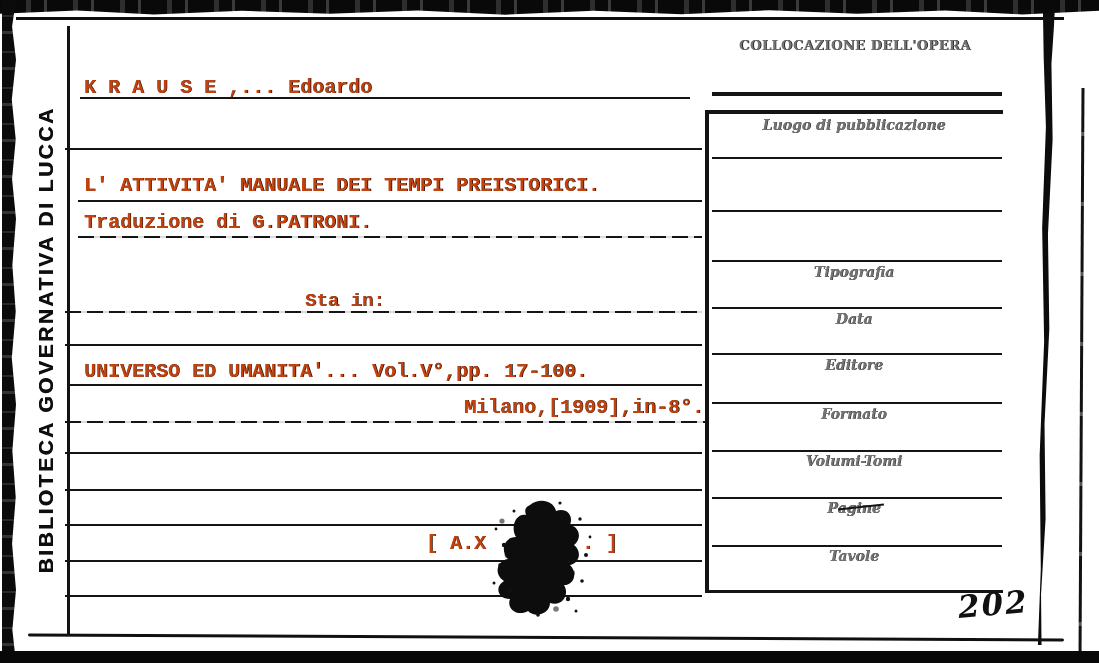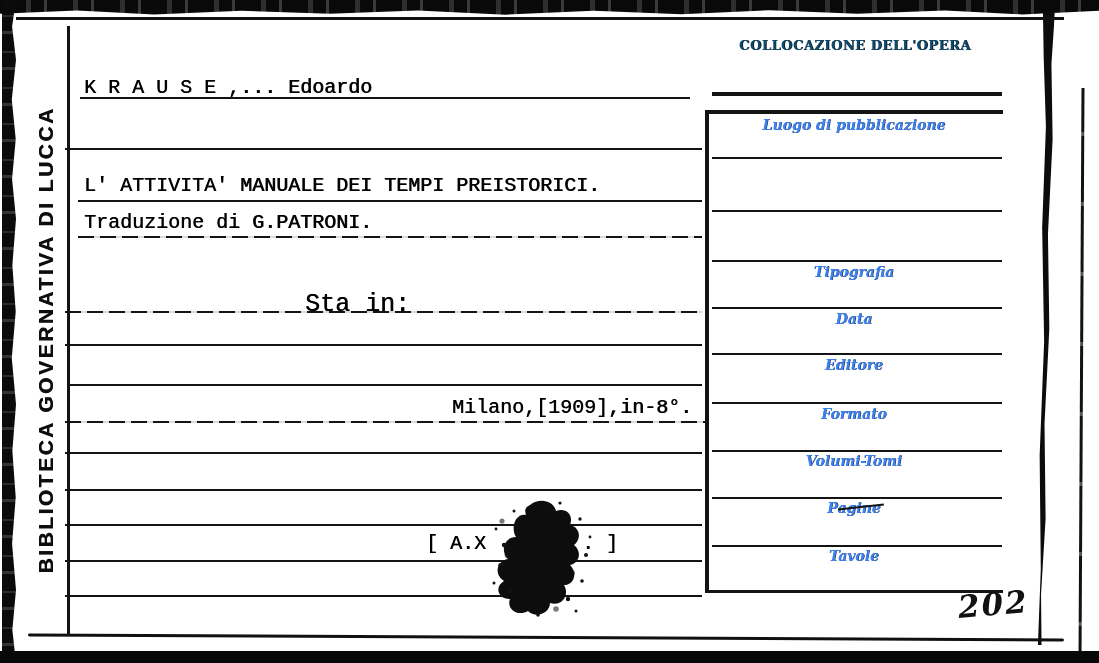--- a/index.html
+++ b/index.html
@@ -42,56 +42,56 @@
   
   .hr{position:absolute;height:2px;background:#141414;}
   .hr.dashed{background:repeating-linear-gradient(90deg,#141414 0 16px,rgba(20,20,20,.15) 16px 22px);}
   .hr.thick{height:4px;}
   .vr{position:absolute;width:4px;background:#131313;}
 
   
   .tw{
     position:absolute;
     font-family:"Liberation Mono", monospace;
-    font-weight:normal;
+    font-weight:bold;
     font-size:20px;
-    color:#000000;
+    color:#c2410c;
     white-space:nowrap;
     text-shadow:0.6px 0 0 #101010;
     z-index:2;
   }
-  .tw.small{font-size:25px;text-align:right;}
+  .tw.small{font-size:19px;text-align:right;}
 
   
   .library-name{
     position:absolute;
     left:-252px;top:326px;width:600px;height:28px;
     transform:rotate(-90deg);
     text-align:center;
     font-family:"Liberation Sans", sans-serif;
     font-weight:bold;font-size:21px;letter-spacing:2.5px;
     color:#0e0e0e;white-space:nowrap;
     text-shadow:0.5px 0 0 #0e0e0e;
   }
 
   
   .colloc-header{
     position:absolute;left:707px;top:38px;width:296px;
     text-align:center;
     font-family:"DejaVu Serif", serif;
     font-weight:bold;font-size:13px;letter-spacing:0.5px;
-    color:#0c4a6e;
+    color:#737373;
     text-shadow:0.7px 0 0 #121212;
   }
   .lbl{
     position:absolute;left:709px;width:290px;
     text-align:center;
     font-family:"DejaVu Serif", serif;
     font-style:italic;font-weight:bold;font-size:14px;
-    color:#3b82f6;white-space:nowrap;
+    color:#737373;white-space:nowrap;
     text-shadow:0.4px 0 0 #161616;
   }
   .pagine-strike{
     position:absolute;left:838px;top:506px;width:46px;height:2px;
     background:#141414;transform:rotate(-6deg);
   }
 
   
   .blot{position:absolute;left:490px;top:499px;z-index:5;}
 
@@ -130,21 +130,22 @@
   <div class="hr" style="left:65px;top:452px;width:637px"></div>
   <div class="hr" style="left:65px;top:489px;width:637px"></div>
   <div class="hr" style="left:65px;top:524px;width:637px"></div>
   <div class="hr" style="left:65px;top:560px;width:637px"></div>
   <div class="hr" style="left:65px;top:595px;width:637px"></div>
 
   <div class="tw" style="left:84px;top:76px">K R A U S E ,... Edoardo</div>
   <div class="tw" style="left:84px;top:211px">Traduzione di G.PATRONI.</div>
   <div class="tw" style="left:84px;top:174px">L' ATTIVITA' MANUALE DEI TEMPI PREISTORICI.</div>
   <div class="tw small" style="left:305px;top:290px">Sta in:</div>
-  <div class="tw" style="left:452px;top:396px">Milano,[1909],in-8°.</div>
+  <div class="tw" style="left:84px;top:360px">UNIVERSO ED UMANITA'... Vol.V°,pp. 17-100.</div>
+  <div class="tw" style="left:464px;top:396px">Milano,[1909],in-8°.</div>
   <div class="tw" style="left:426px;top:532px">[ A.X</div>
   <div class="tw" style="left:582px;top:532px">. ]</div>
 
   <svg class="blot" width="110" height="118" viewBox="0 0 110 118">
     <path fill="#0d0d0d" d="M40,6 C50,-2 64,2 66,12 C76,8 84,16 80,26 C90,28 92,40 84,46 C92,52 90,64 80,66 C88,74 84,86 74,86 C80,96 72,108 60,104 C60,114 46,120 38,112 C28,118 16,110 20,100 C8,100 4,88 14,82 C4,76 6,62 18,60 C10,52 14,38 26,38 C20,28 26,14 36,16 C34,10 36,8 40,6 Z"></path>
     <g fill="#111111">
       <circle cx="14" cy="46" r="2.2"></circle>
         <circle cx="10" cy="66" r="1.8"></circle>
         <circle cx="20" cy="92" r="2.4"></circle>
       <circle cx="30" cy="112" r="1.6"></circle>

